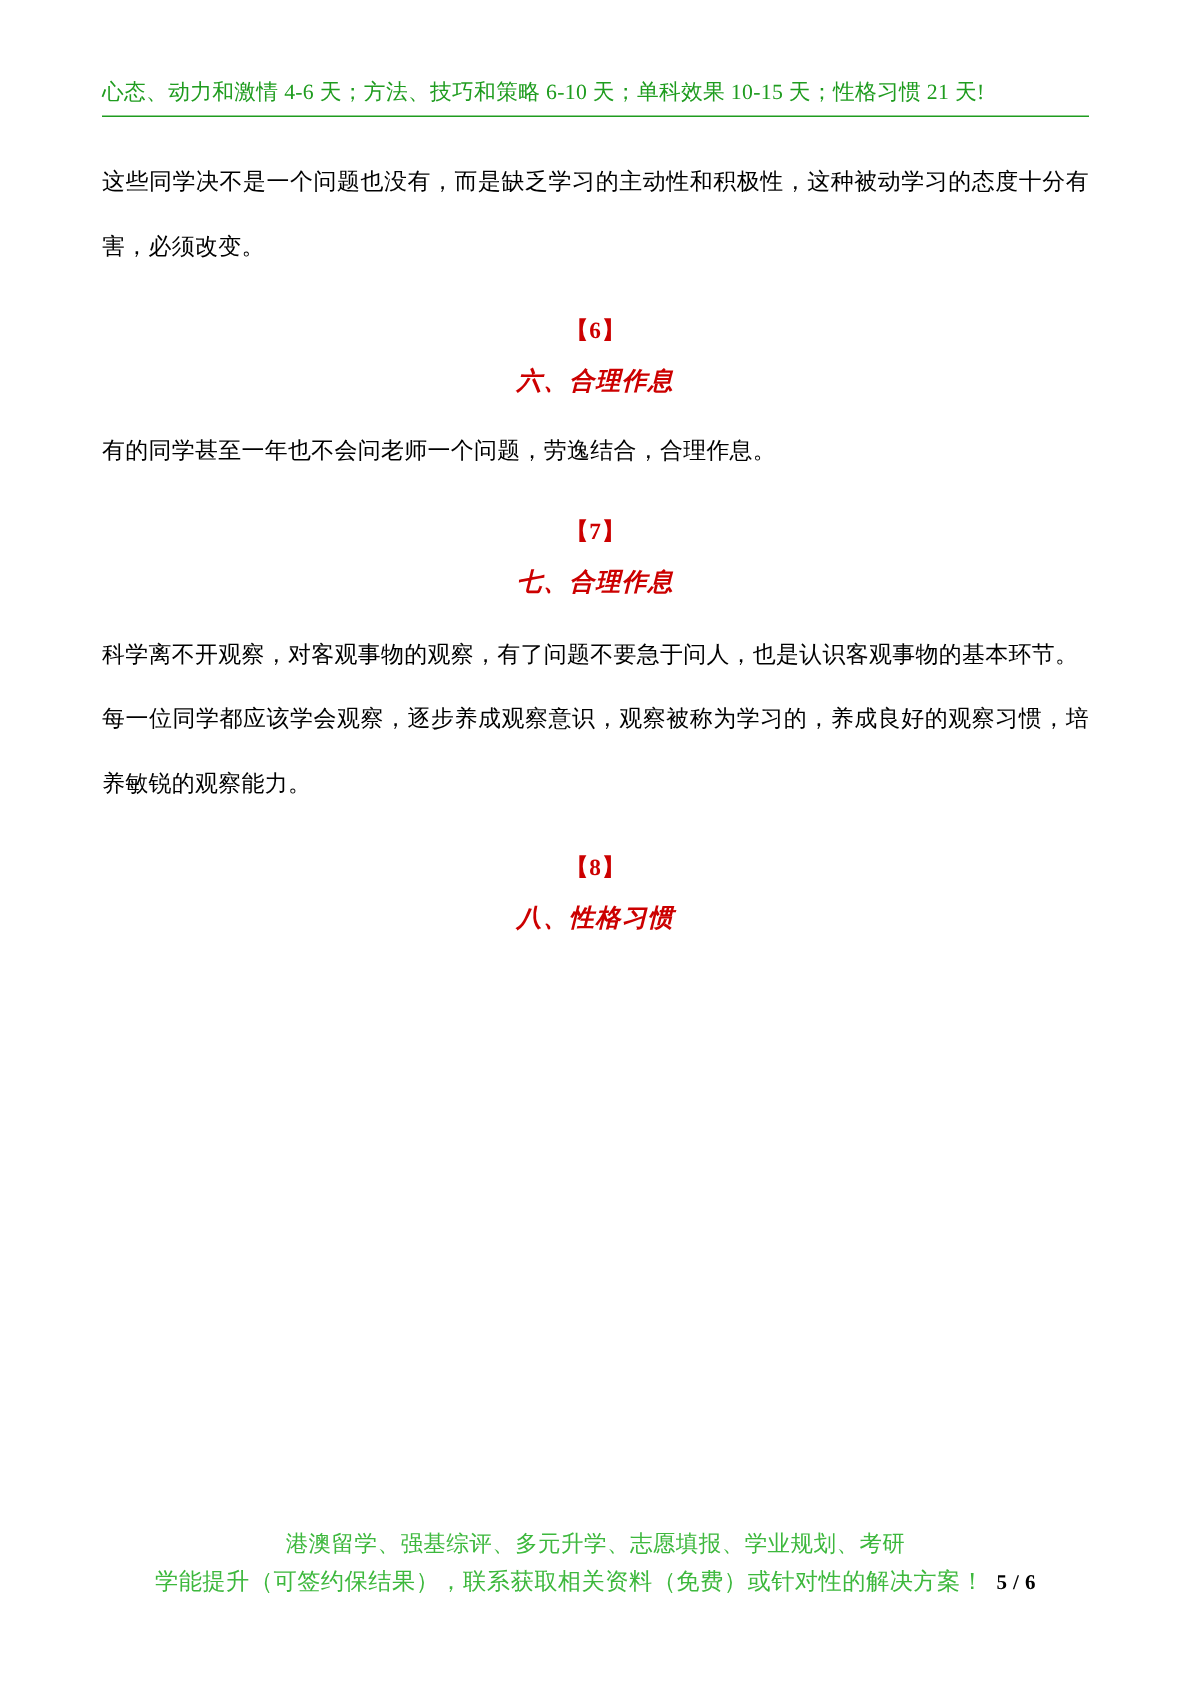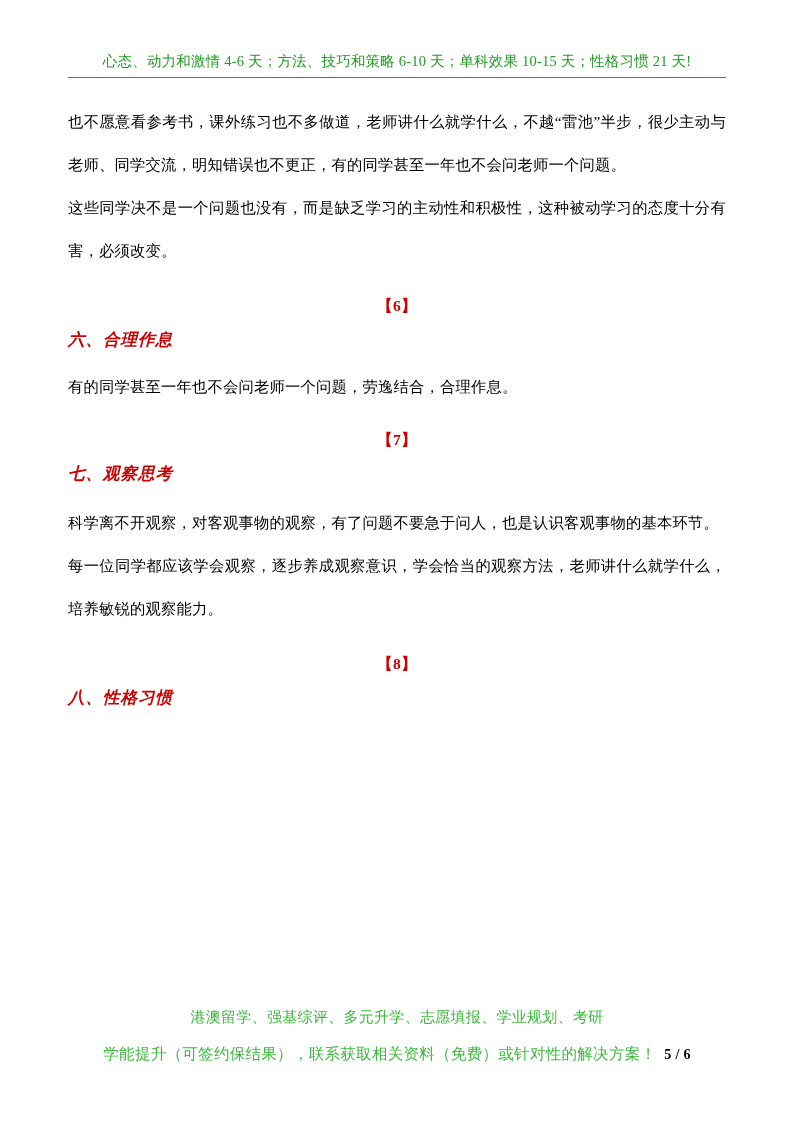--- a/index.html
+++ b/index.html
@@ -19,21 +19,21 @@
     position: relative;
     width: 794px;
     height: 1123px;
     box-sizing: border-box;
     padding: 48px 68px 40px 68px;
   }
   
   .header-banner {
     color: #1f9c1f;
     font-size: 14.5px;
-    text-align: center;
+    text-align: left;
     letter-spacing: 0.2px;
     padding-bottom: 6px;
     border-bottom: 1.4px solid #1f9c1f;
     margin: 4px 0 0 0;
     white-space: nowrap;
   }
   .content {
     margin-top: 22px;
   }
   p.body-text {
@@ -49,20 +49,21 @@
   }
   .marker {
     text-align: center;
     color: #cc0000;
     font-weight: bold;
     font-size: 15.5px;
     margin: 14px 0 12px 0;
     letter-spacing: 0.5px;
   }
   .section-title {
+    text-align: center;
     color: #cc0000;
     font-weight: bold;
     font-style: italic;
     font-size: 16.5px;
     margin: 10px 0 16px 0;
     letter-spacing: 1px;
   }
   .spacer-sm { height: 10px; }
 
   
@@ -70,21 +71,21 @@
     position: absolute;
     left: 0;
     right: 0;
     bottom: 58px;
     text-align: center;
   }
   .footer-line1 {
     color: #3db83d;
     font-size: 15px;
     letter-spacing: 0.3px;
-    margin-bottom: 17px;
+    margin-bottom: 5px;
   }
   .footer-line2 {
     color: #3db83d;
     font-size: 15.5px;
     letter-spacing: 0.3px;
     position: relative;
     display: inline-block;
   }
   .page-number {
     color: #000000;
@@ -97,42 +98,41 @@
 </style>
 </head>
 <body>
 
 <div class="page">
 
   <div class="header-banner">心态、动力和激情 4-6 天；方法、技巧和策略 6-10 天；单科效果 10-15 天；性格习惯 21 天!</div>
 
   <div class="content">
 
-    <p class="body-text">也不愿意看参考书，课外练习也不多做道，老师讲什么就学什么，不越“雷池”半步，很少主动与老师、同学交流，明知错误也不更正，有的同学甚至一年也不会问老师一个问题。</p>
 
     <p class="body-text">这些同学决不是一个问题也没有，而是缺乏学习的主动性和积极性，这种被动学习的态度十分有害，必须改变。</p>
 
     <div class="spacer-sm"></div>
 
     <div class="marker">【6】</div>
 
     <div class="section-title">六、合理作息</div>
 
     <p class="body-text tight">有的同学甚至一年也不会问老师一个问题，劳逸结合，合理作息。</p>
 
     <div class="spacer-sm"></div>
 
     <div class="marker">【7】</div>
 
-    <div class="section-title">七、观察思考</div>
+    <div class="section-title">七、合理作息</div>
 
     <p class="body-text">科学离不开观察，对客观事物的观察，有了问题不要急于问人，也是认识客观事物的基本环节。</p>
 
 
-    <p class="body-text">每一位同学都应该学会观察，逐步养成观察意识，学会恰当的观察方法，老师讲什么就学什么，培养敏锐的观察能力。</p>
+    <p class="body-text">每一位同学都应该学会观察，逐步养成观察意识，观察被称为学习的，养成良好的观察习惯，培养敏锐的观察能力。</p>
 
 
     <div class="spacer-sm"></div>
 
     <div class="marker">【8】</div>
 
     <div class="section-title">八、性格习惯</div>
 
   </div>
 

